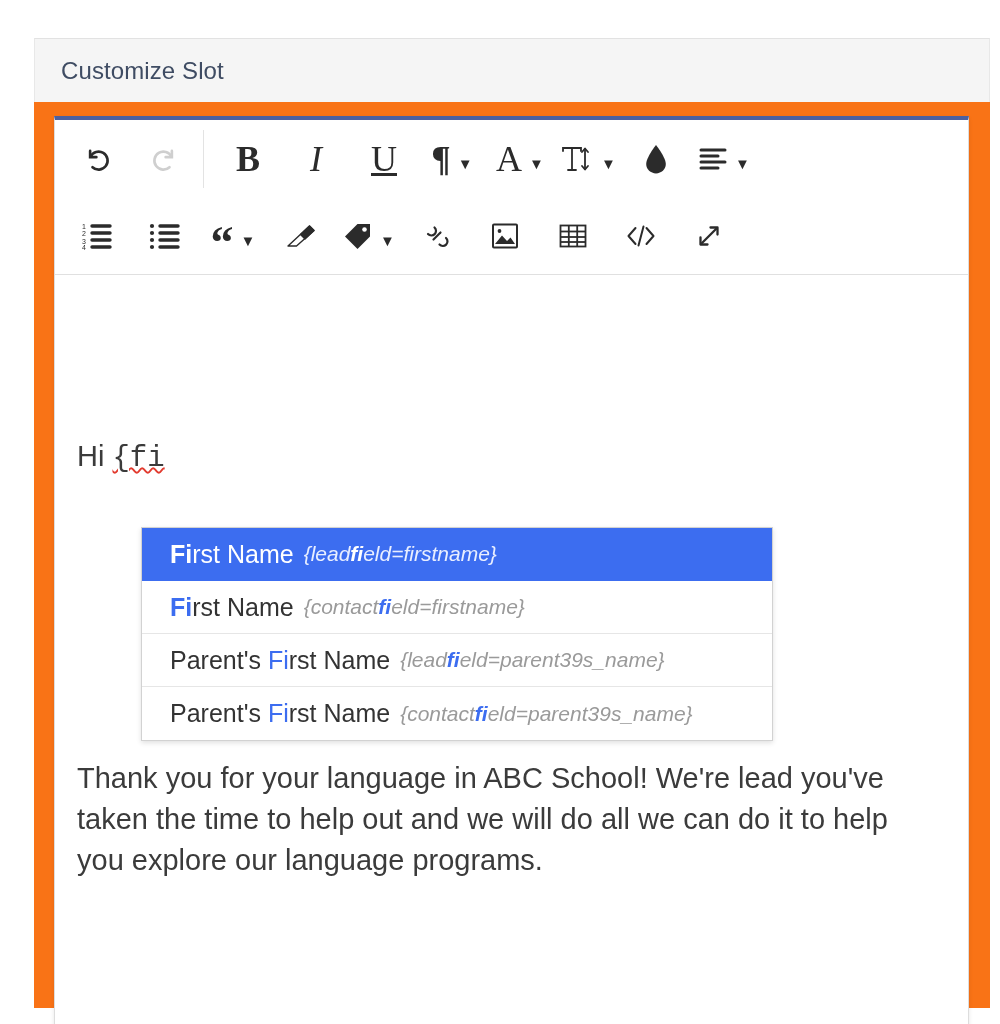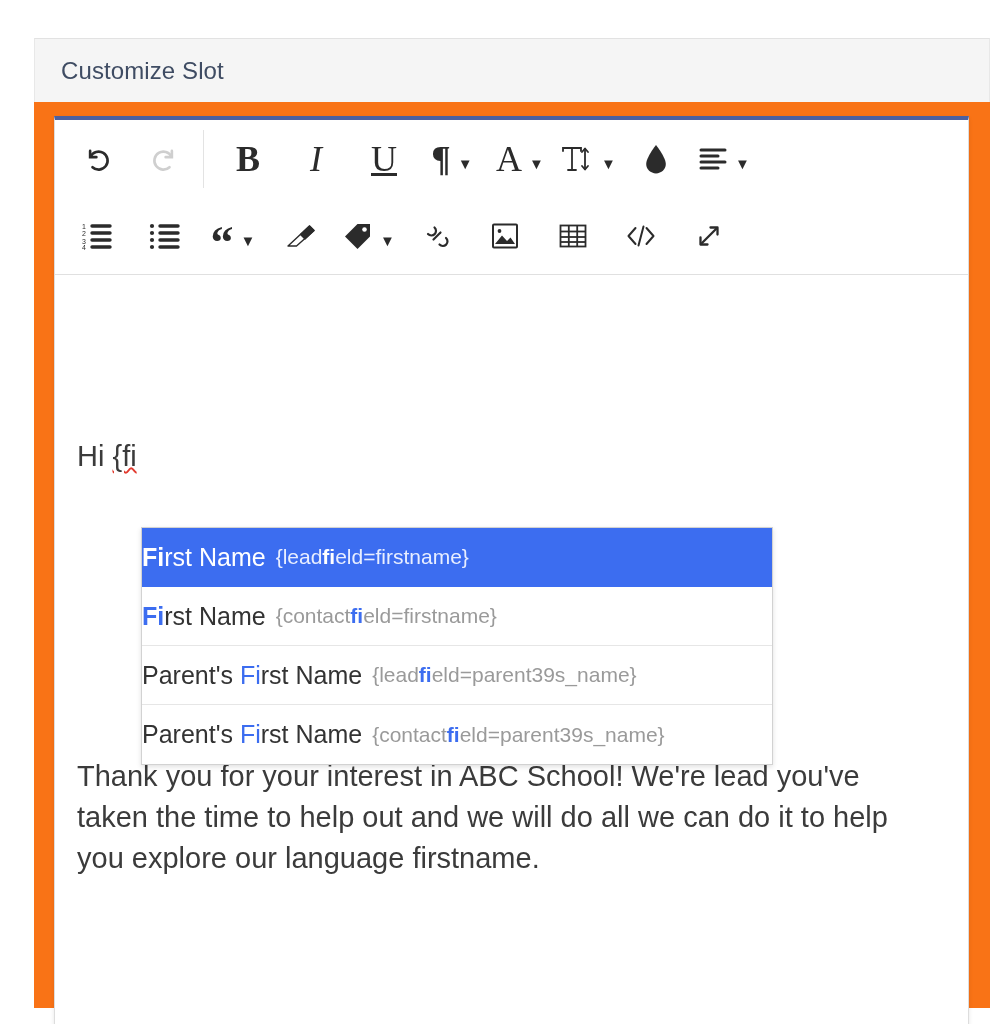--- a/index.html
+++ b/index.html
@@ -119,55 +119,58 @@
     font-family: "Liberation Sans", sans-serif;
     white-space: pre-wrap;
   }
   .para { margin: 0 0 33px 0; }
   .para.tight { margin-bottom: 0; }
   .spacer { height: 33px; }
   .wavy-red {
     text-decoration: underline wavy #e23a2e;
     text-decoration-thickness: 1.5px;
     text-underline-offset: 1px;
+    font-family: Liberation Mono, monospace;
   }
 
   
   .ac-dropdown {
     position: absolute;
     left: 86px;
     top: 252px;
     width: 630px;
     background: #ffffff;
     border: 1px solid #d2d2d2;
     box-shadow: 0 2px 5px rgba(0,0,0,.12);
     z-index: 40;
   }
   .ac-item {
-    height: 59px;
+    height: 53px;
     display: flex;
     align-items: center;
+    padding-left: 28px;
     box-sizing: border-box;
     font-size: 25px;
     color: #333333;
     cursor: pointer;
     border-bottom: 1px solid #e6e6e6;
     white-space: nowrap;
   }
   .ac-item:last-child { border-bottom: none; }
   .ac-item.selected {
     background: #3c6df0;
     color: #ffffff;
     border-bottom-color: #3c6df0;
   }
   .ac-label { font-size: 25px; }
   .ac-token {
     font-size: 21px;
     color: #9a9a9a;
     margin-left: 10px;
+    font-style: italic;
   }
   .ac-item.selected .ac-token { color: #e8eeff; }
   .hl {
     color: #3c6df0;
     font-weight: bold;
   }
   .hl-soft {
     color: #3c6df0;
     font-weight: normal;
   }
@@ -360,21 +363,21 @@
     </div>
 
     <div class="content">
 
       <div class="body-text">
 
         <div class="para tight"><span>Hi </span><span class="wavy-red">{fi</span></div>
 
         <div class="spacer"></div>
 
-        <div class="para"><span>Th</span><span>ank you for your interest in ABC School! We'r</span><span>e lead you've</span> <span>tak</span><span>en the time to help out and we will do all we can do</span> <span>it to help you</span> <span>exp</span><span>lore our language firstname.</span></div>
+        <div class="para"><span>Th</span><span>ank you for your language in ABC School! We'r</span><span>e lead you've</span> <span>tak</span><span>en the time to help out and we will do all we can do</span> <span>it to help you</span> <span>exp</span><span>lore our language programs.</span></div>
 
         <div class="para tight"><span>He</span><span>re are 3 reasons why ABC School has been rated the</span> <span>top language</span><br></div>
 
         
         
         
 
         
 
         

